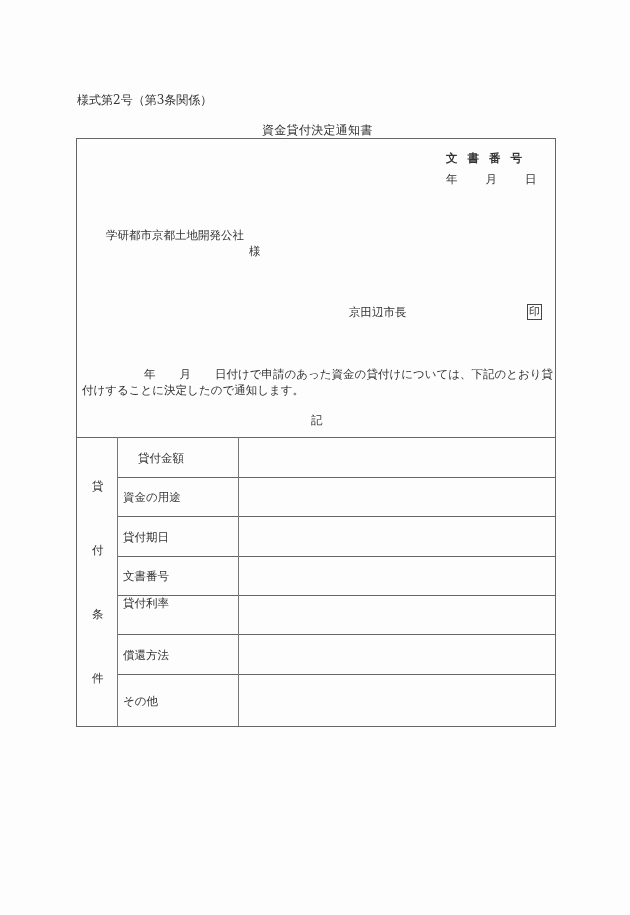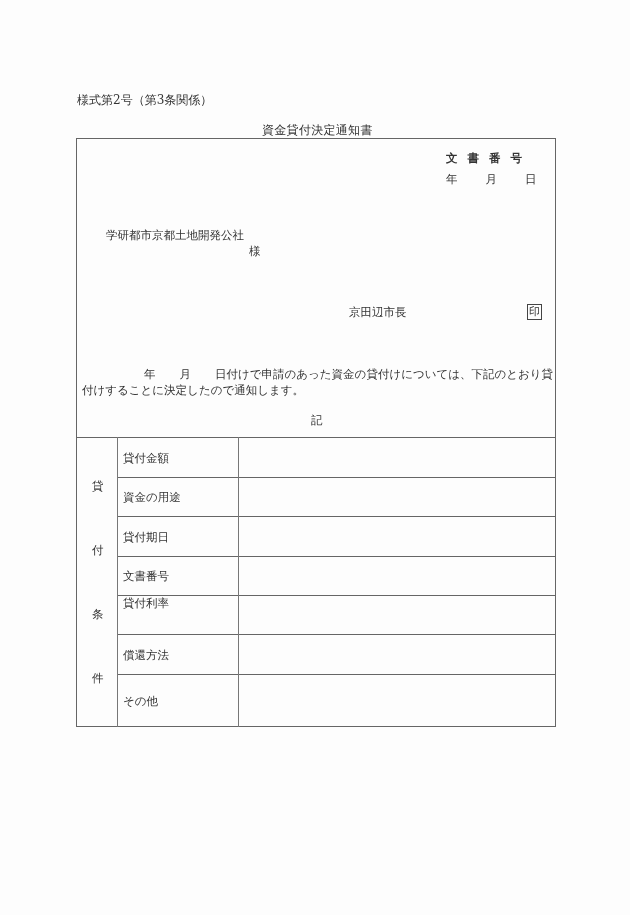--- a/index.html
+++ b/index.html
@@ -88,21 +88,21 @@
 </div>
 <div class="abs" id="body-line2">付けすることに決定したので通知します。</div>
 
 <div class="abs" id="ki">記</div>
 
 <div class="vlabel" style="top:479px;">貸</div>
 <div class="vlabel" style="top:543px;">付</div>
 <div class="vlabel" style="top:607px;">条</div>
 <div class="vlabel" style="top:671px;">件</div>
 
-<div class="row-label" style="top:451px;">貸付金額</div>
+<div class="row-label" style="top:451px;margin-left:15px;">貸付金額</div>
 <div class="row-label" style="top:490px;">資金の用途</div>
 <div class="row-label" style="top:530px;">貸付期日</div>
 <div class="row-label" style="top:569px;">文書番号</div>
 <div class="row-label" style="top:596px;">貸付利率</div>
 <div class="row-label" style="top:648px;">償還方法</div>
 <div class="row-label" style="top:694px;text-align:right;">その他</div>
 
 <div class="abs" style="left:244px; top:451px; width:305px;"></div>
 <div class="abs" style="left:244px; top:490px; width:305px;"></div>
 <div class="abs" style="left:244px; top:530px; width:305px;"></div>

